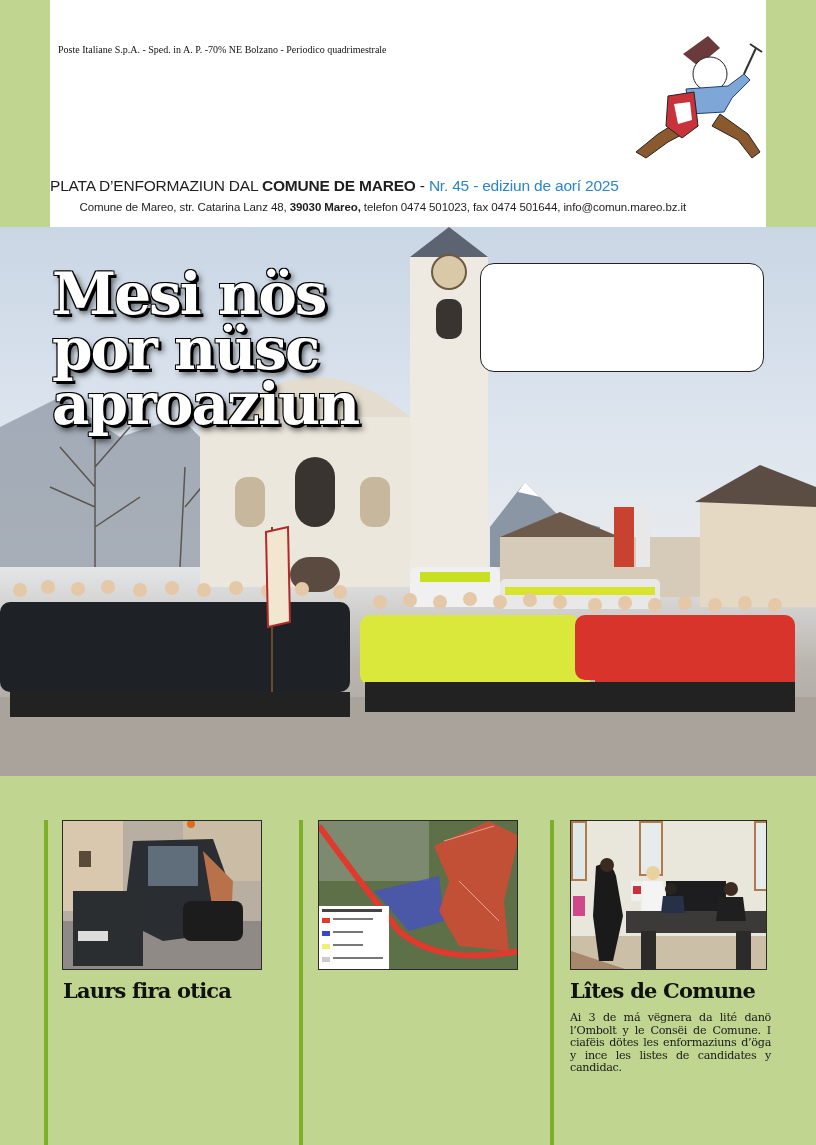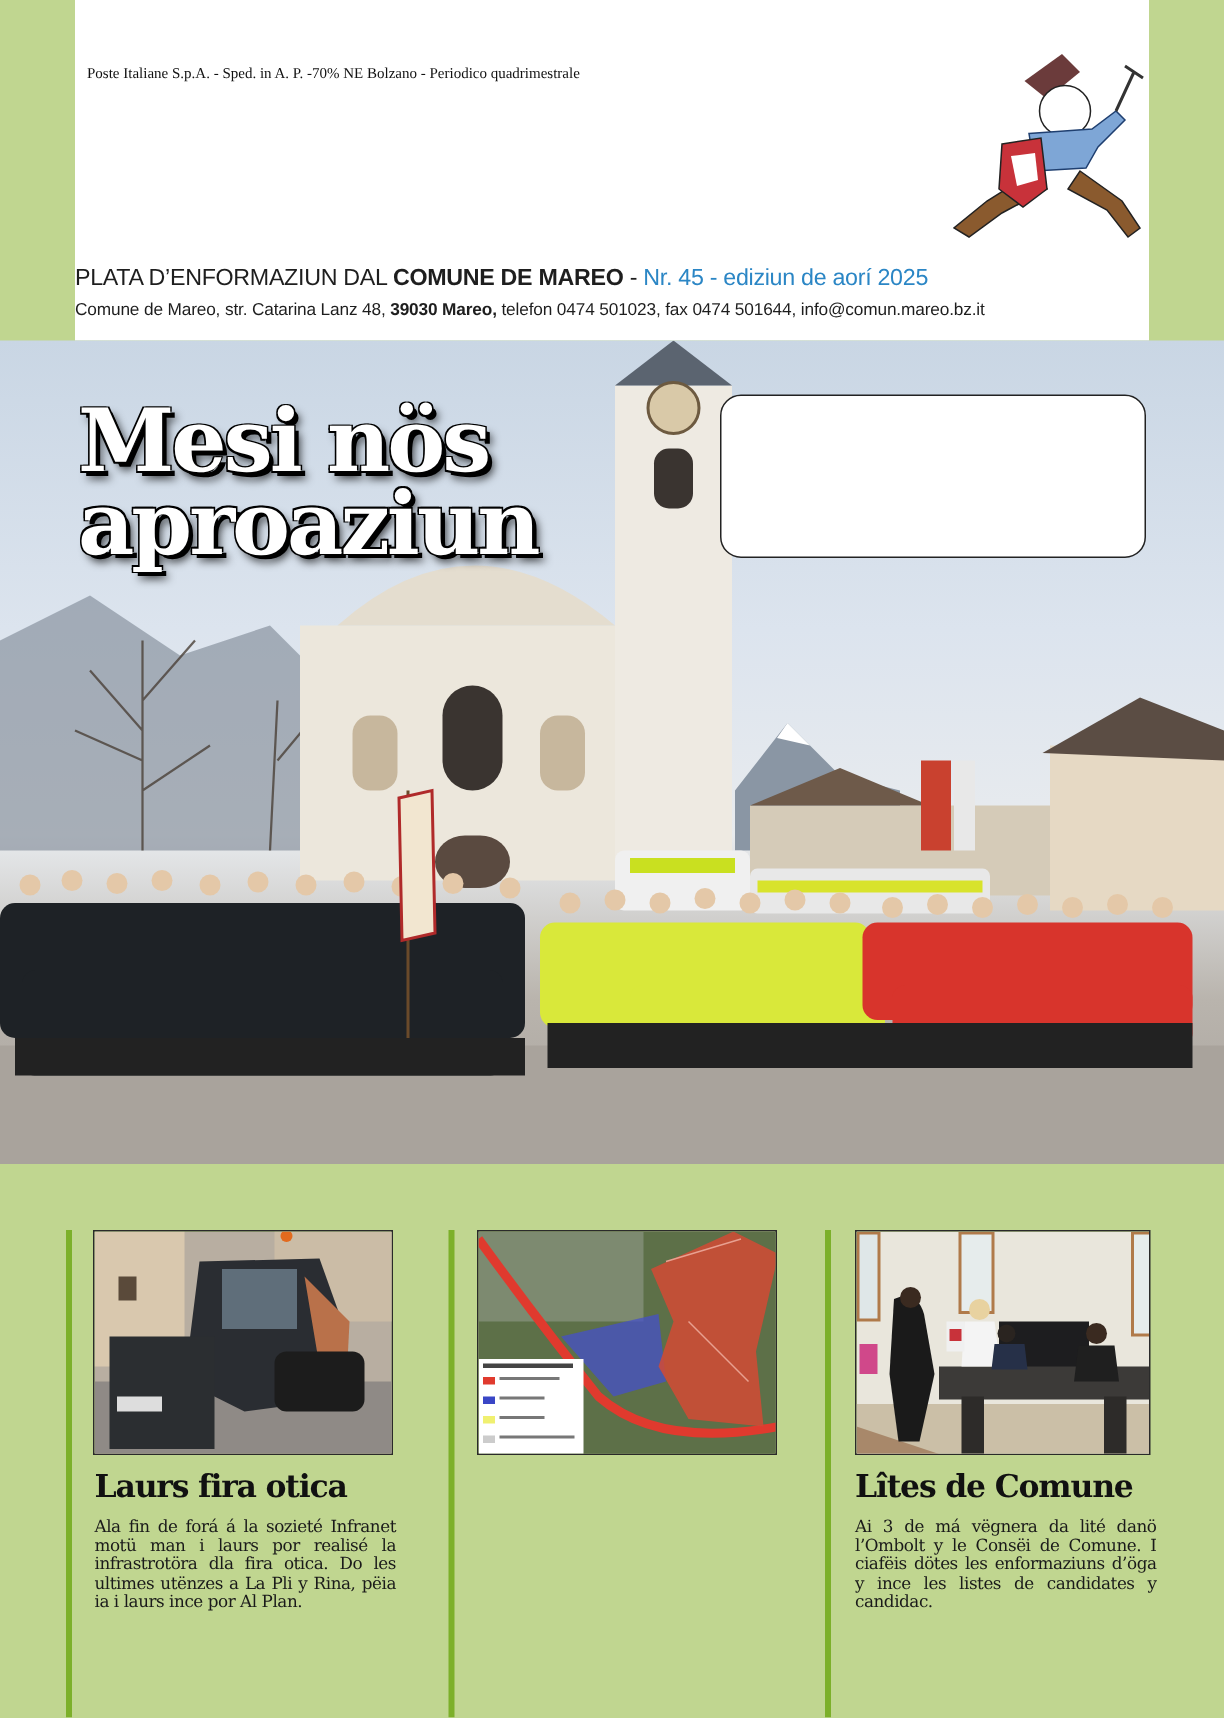--- a/index.html
+++ b/index.html
@@ -26,21 +26,21 @@
   .logo-swirls { position: absolute; left: 0; top: 0; }
   .mascot { position: absolute; left: 578px; top: 34px; width: 140px; height: 132px; }
 
   .subtitle {
     position: absolute; left: 0; top: 177px; width: 716px; text-align: left;
     font-size: 15.5px; color: #1e1e1e; letter-spacing: -0.2px;
   }
   .subtitle b { font-weight: bold; }
   .subtitle .issue { color: #2b86c5; }
   .address {
-    position: absolute; left: 0; top: 201px; width: 636px; text-align: left;
+    position: absolute; left: 0; top: 201px; width: 636px; text-align: right;
     font-size: 11.5px; color: #1e1e1e; letter-spacing: -0.1px;
   }
 
   
   .hero {
     position: absolute; left: 0; top: 227px; width: 816px; height: 549px; overflow: hidden;
     background: linear-gradient(180deg, #c9d6e4 0%, #dce4ee 35%, #e8ebee 60%, #b9b4ad 80%, #a8a29c 100%);
   }
   .headline {
     position: absolute; left: 52px; top: 40px;
@@ -188,20 +188,21 @@
     </g>
 
     <g fill="#222">
       <rect x="10" y="465" width="340" height="25"></rect>
       <rect x="365" y="455" width="430" height="30"></rect>
     </g>
   </svg>
 
   <div class="headline">
     <span>Mesi nös</span>
+    <span>por nüsc</span>
     <span>aproaziun</span>
   </div>
 
   <div class="blank-box"></div>
 </div>
 
 <div class="articles">
 
   <div class="article" style="left:44px">
     <div class="bar"></div>
@@ -215,21 +216,20 @@
         <path d="M60 100 L70 20 L150 18 L165 60 L175 110 L100 120 Z" fill="#2a2d32"></path>
         <rect x="85" y="25" width="50" height="40" fill="#5f6e7a"></rect>
         <path d="M140 30 L170 60 L168 100 L150 90 Z" fill="#b9714a"></path>
         <rect x="120" y="80" width="60" height="40" rx="8" fill="#1c1c1c"></rect>
         <rect x="10" y="70" width="70" height="75" fill="#2b2e31"></rect>
         <rect x="15" y="110" width="30" height="10" fill="#ddd"></rect>
         <circle cx="128" cy="3" r="4" fill="#e26a1e"></circle>
       </svg>
     </div>
     <div class="title">Laurs fira otica</div>
-    <div class="body">Ala fin de forá á la sozieté Infranet motü man i laurs por realisé la infrastrotöra dla fira otica. Do les ultimes utënzes a La Pli y Rina, pëia ia i laurs ince por Al Plan.</div>
   </div>
 
   <div class="article" style="left:299px">
     <div class="bar"></div>
     <div class="thumb" style="left:19px" aria-label="Hazard zone map with red and blue areas">
       <svg width="200" height="150">
         <rect width="200" height="150" fill="#5d7048"></rect>
         <rect x="0" y="0" width="110" height="60" fill="#7d8a70"></rect>
         <path d="M0 5 Q40 60 80 110 Q120 145 200 130" stroke="#e03a2e" stroke-width="6" fill="none"></path>
         <path d="M55 70 L120 55 L125 100 L90 110 Z" fill="#4550c8" opacity="0.75"></path>

